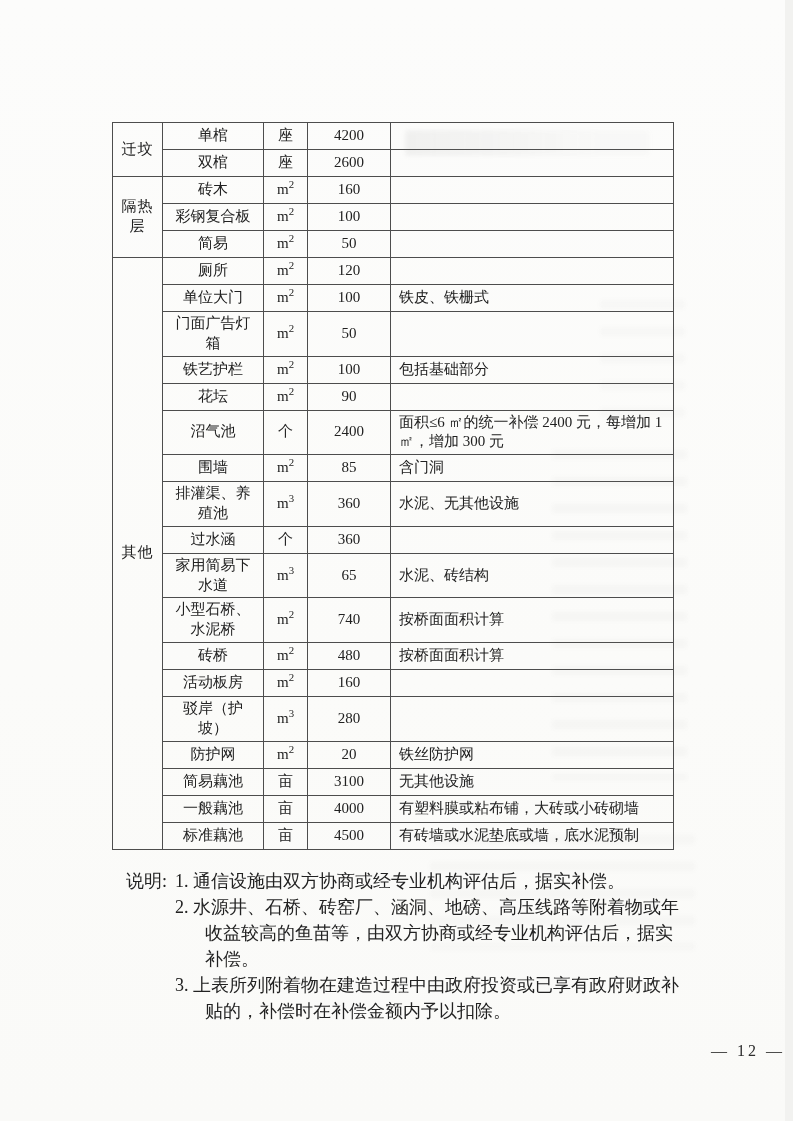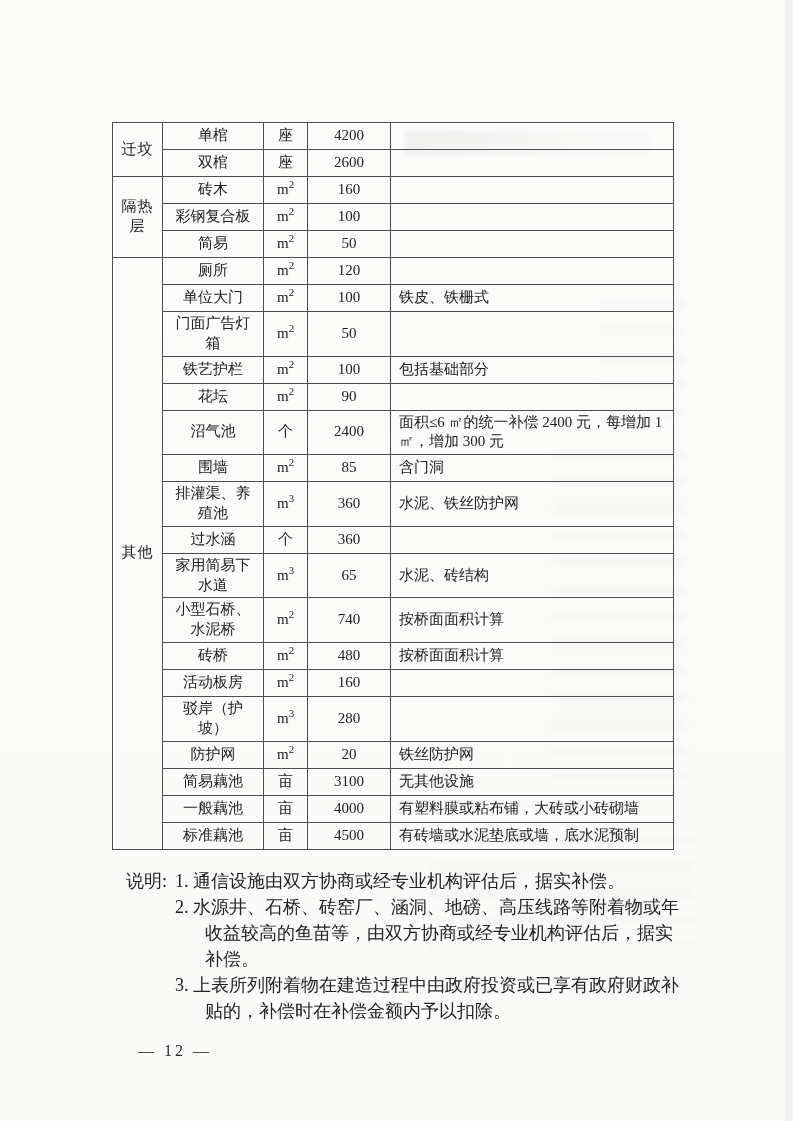--- a/index.html
+++ b/index.html
@@ -49,20 +49,21 @@
   .notes-label { flex: 0 0 auto; margin-right: 8px; white-space: nowrap; }
   .notes-items { width: 514px; }
   .note-item { padding-left: 30px; text-indent: -30px; }
 
   .page-number {
     margin-top: 18px;
     margin-left: 26px;
     font-size: 16px;
     letter-spacing: 3px;
     color: #2c2c2c;
+    text-align: right;
   }
 
   
   .ghost {
     position: absolute;
     pointer-events: none;
     filter: blur(2px);
     opacity: .55;
   }
   .ghost-bands {
@@ -162,21 +163,21 @@
         <tr>
           <td class="item-cell">围墙</td>
           <td class="unit-cell">m<sup>2</sup></td>
           <td class="price-cell">85</td>
           <td class="note-cell">含门洞</td>
         </tr>
         <tr>
           <td class="item-cell">排灌渠、养殖池</td>
           <td class="unit-cell">m<sup>3</sup></td>
           <td class="price-cell">360</td>
-          <td class="note-cell">水泥、铁丝防护网</td>
+          <td class="note-cell">水泥、无其他设施</td>
         </tr>
         <tr>
           <td class="item-cell">过水涵</td>
           <td class="unit-cell">个</td>
           <td class="price-cell">360</td>
           <td class="note-cell"></td>
         </tr>
         <tr>
           <td class="item-cell">家用简易下水道</td>
           <td class="unit-cell">m<sup>3</sup></td>

